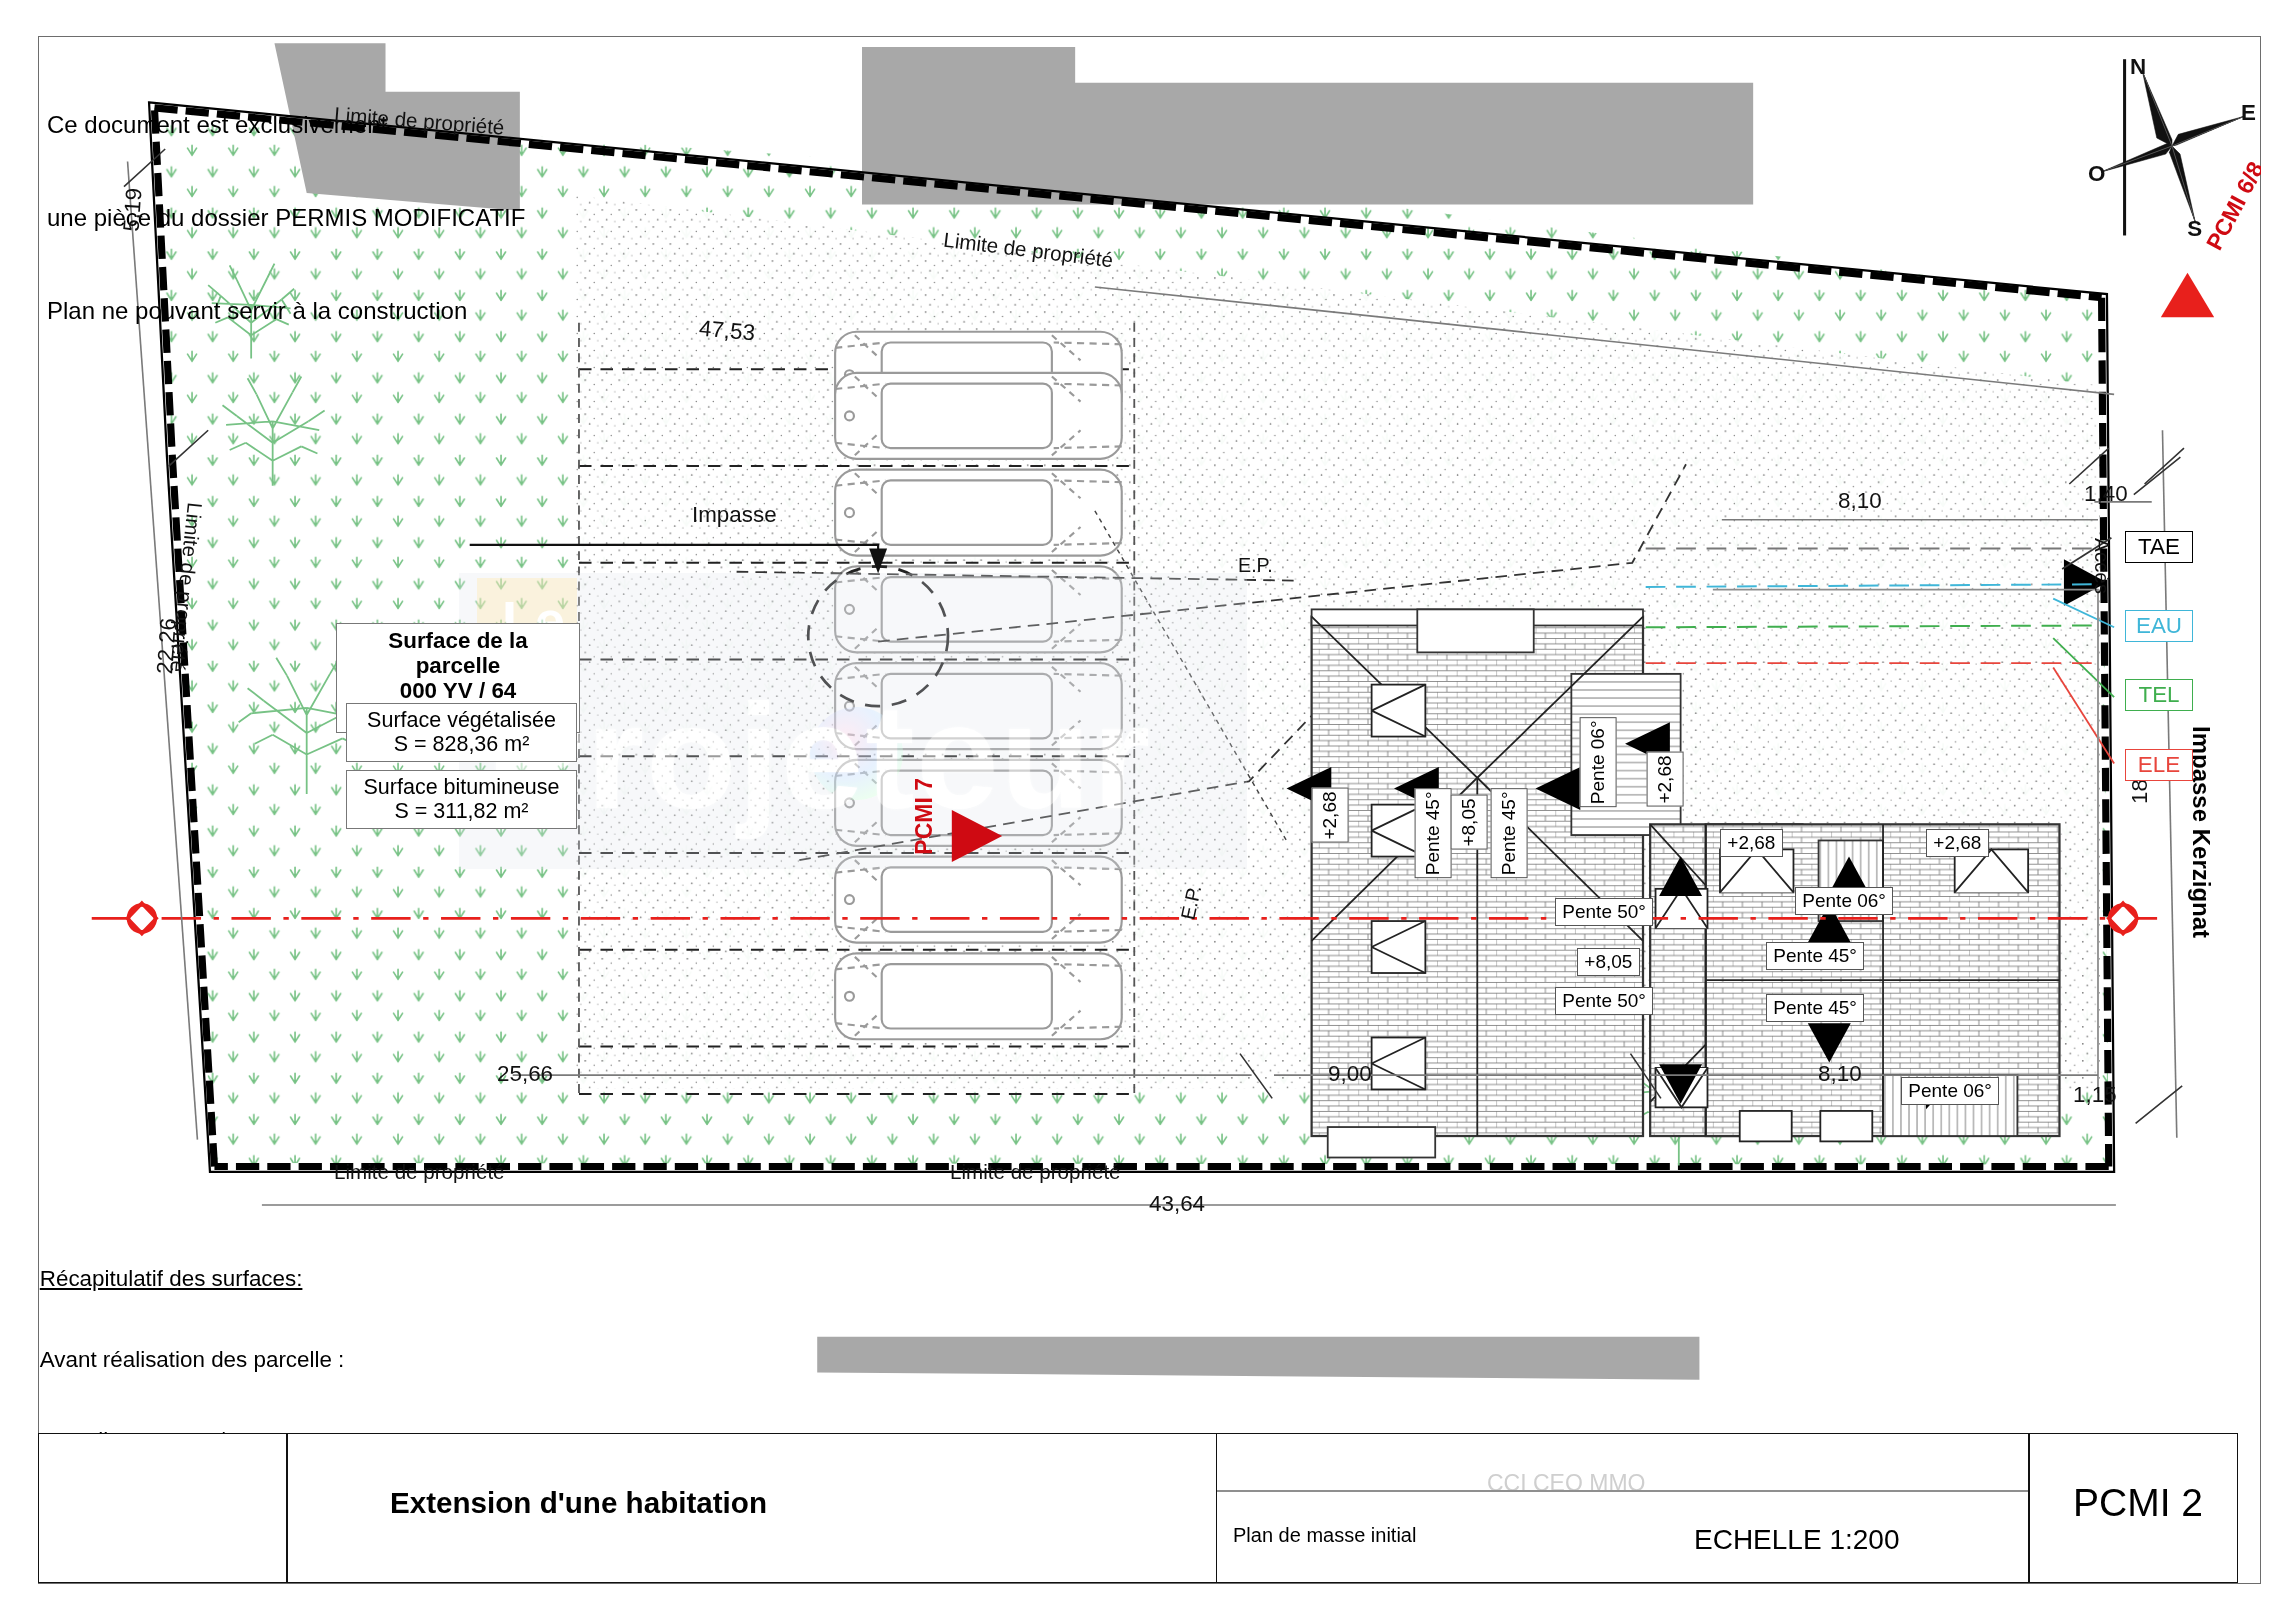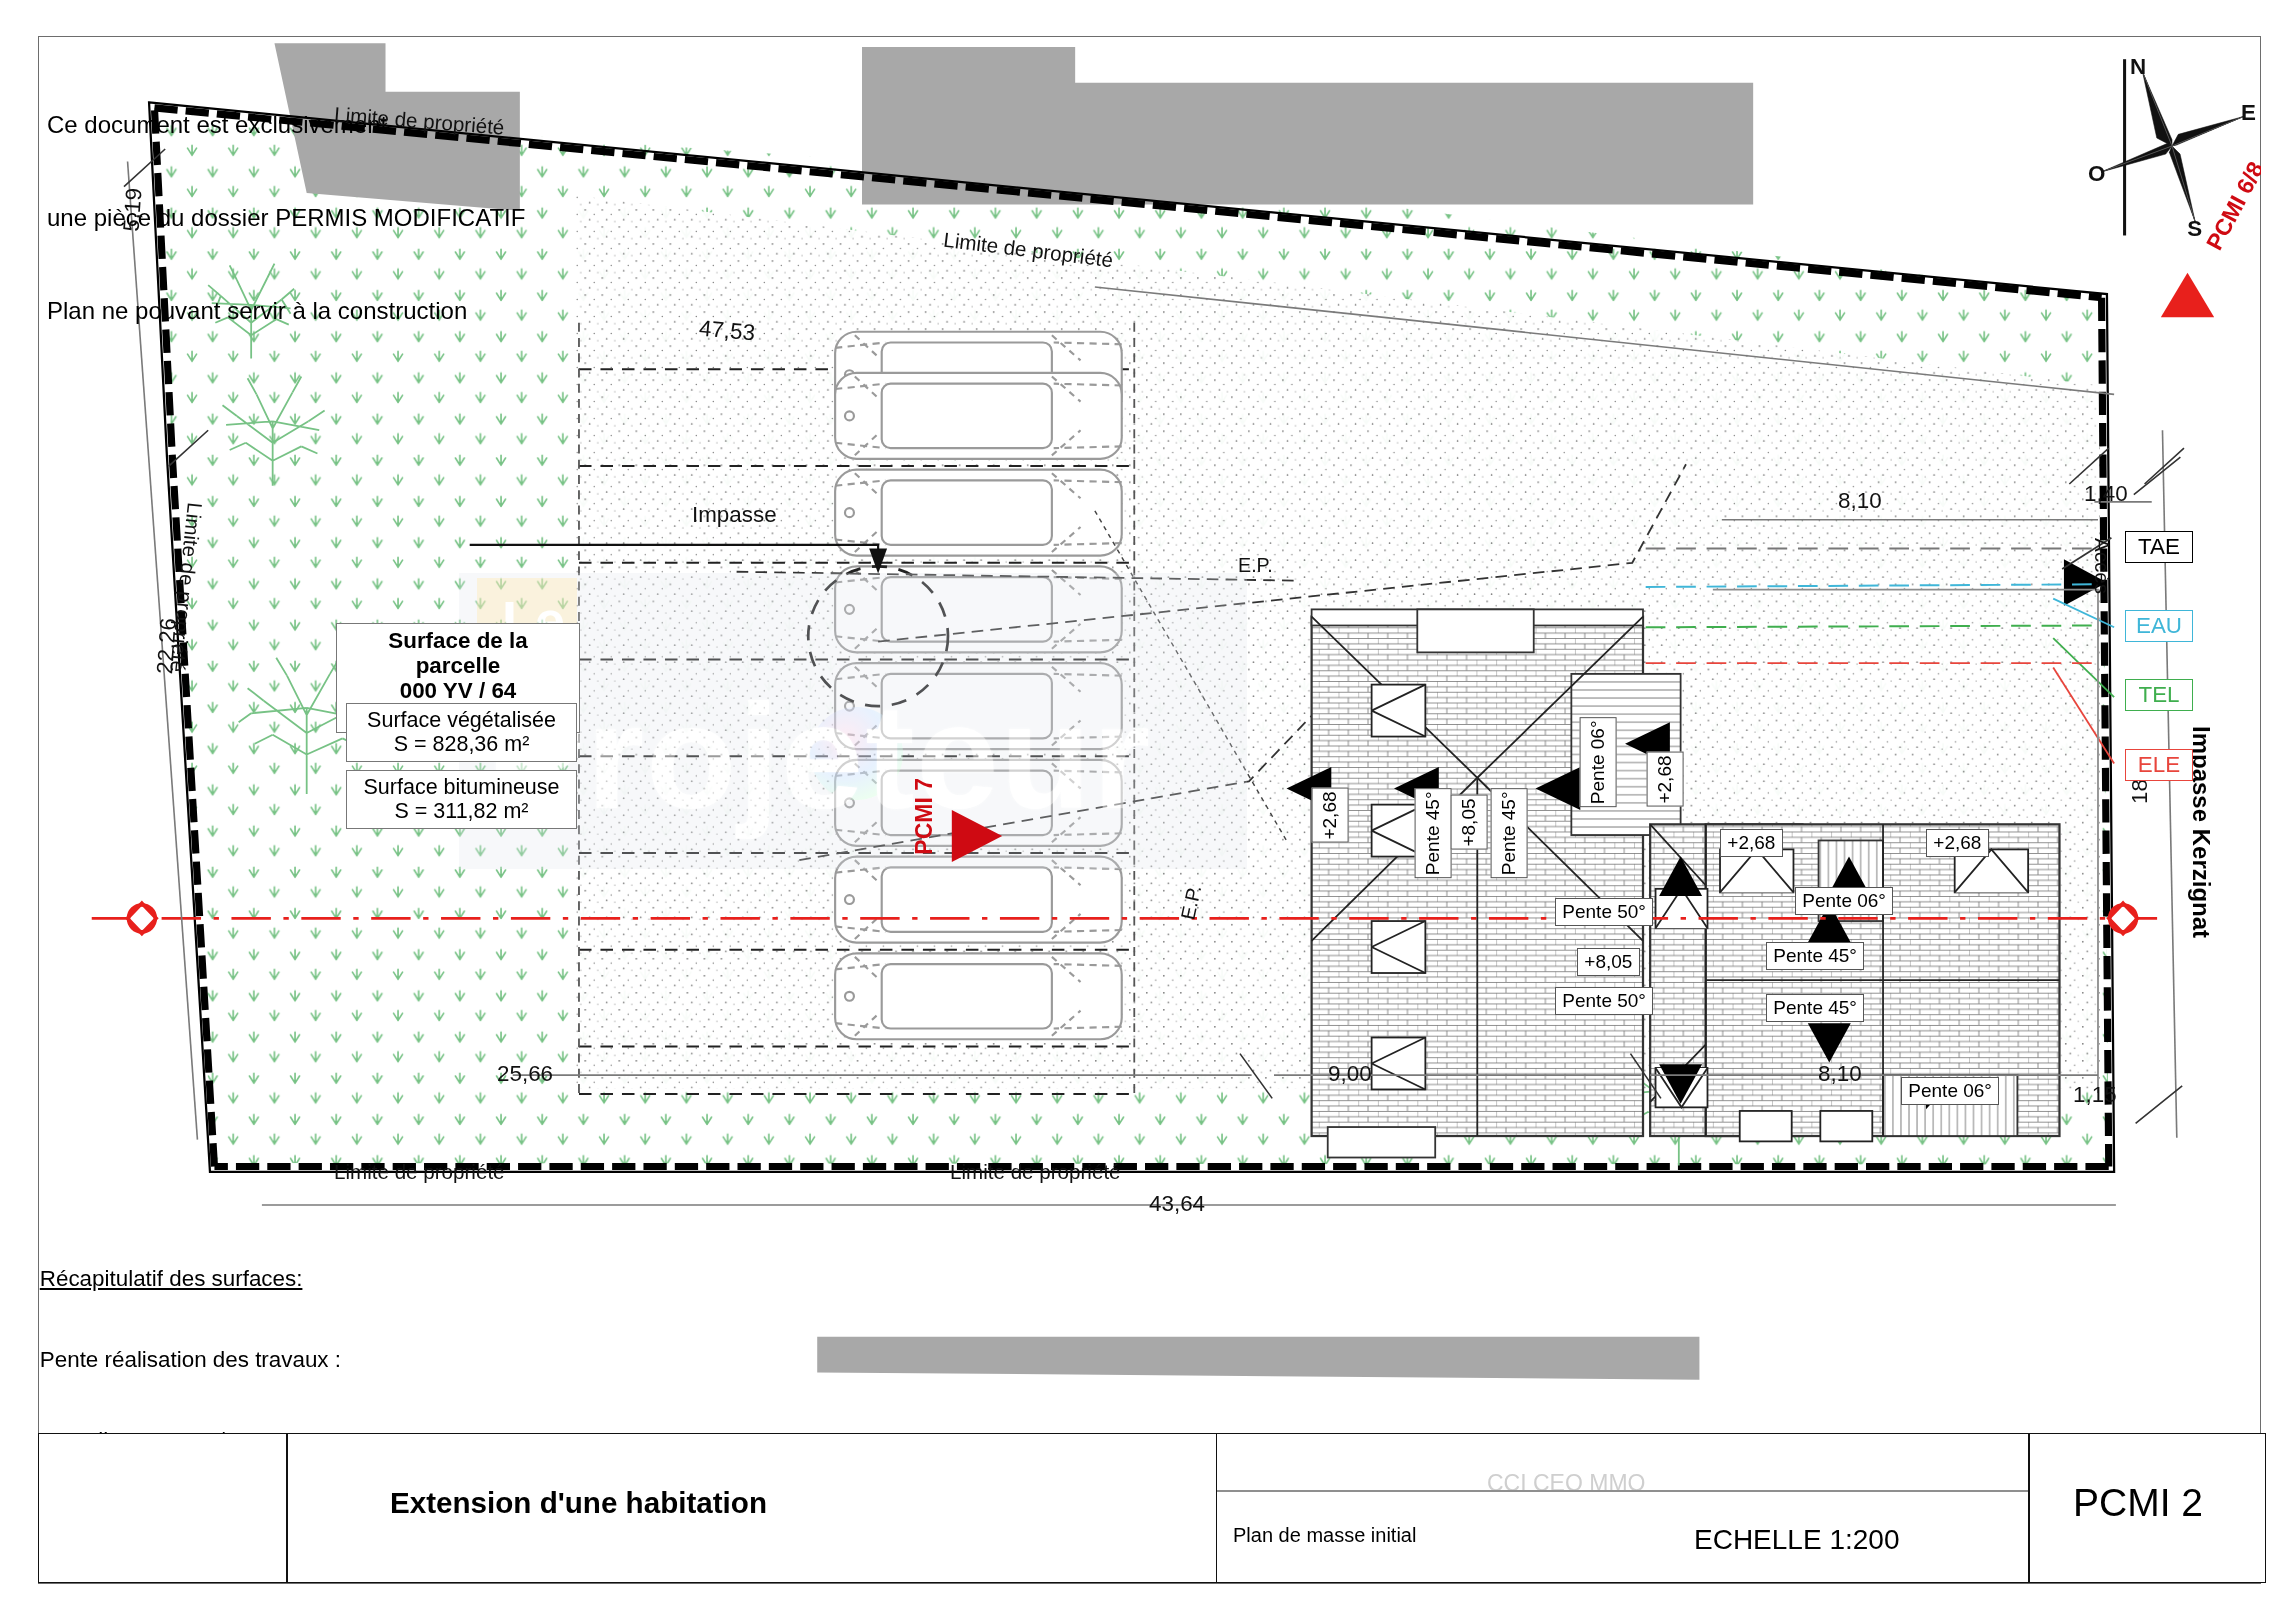--- a/index.html
+++ b/index.html
@@ -394,21 +394,21 @@
     </div>
 
     <div class="txt disclaimer">
       <div>Ce document est exclusivement</div>
       <div>une pièce du dossier PERMIS MODIFICATIF</div>
       <div>Plan ne pouvant servir à la construction</div>
     </div>
 
     <div class="txt recap">
       <div class="u">Récapitulatif des surfaces:</div>
-      <div>Pente réalisation des travaux :</div>
+      <div>Avant réalisation des parcelle :</div>
       <div>Parcelle : 000 YV / 64</div>
       <div>Surface parcelle : 1012 m²</div>
       
       
       
       
     </div>
 
     <div class="callbox b" style="left:298px; top:587px; width:244px;">
       <div class="l1">Surface de la parcelle</div>
@@ -513,18 +513,18 @@
   <div class="tb" style="left:38px; top:1433px; width:249px; height:150px;"></div>
   <div class="tb" style="left:287px; top:1433px; width:930px; height:150px;">
     <div class="tbtext tb-title" style="left:102px; top:52px;">Extension d'une habitation</div>
   </div>
   <div class="tb" style="left:1216px; top:1433px; width:813px; height:150px;">
     <div class="tbtext tb-ghost" style="left:270px; top:36px;">CCI CEO MMO</div>
     <div style="position:absolute; left:0; top:56px; width:100%; height:1.8px; background:#8f8f8f;"></div>
     <div class="tbtext tb-sub" style="left:16px; top:90px;">Plan de masse initial</div>
     <div class="tbtext tb-ech" style="left:477px; top:90px;">ECHELLE 1:200</div>
   </div>
-  <div class="tb" style="left:2029px; top:1433px; width:237px; height:150px;">
+  <div class="tb" style="left:2029px; top:1433px; width:209px; height:150px;">
     <div class="tbtext tb-num" style="left:43px; top:47px;">PCMI 2</div>
   </div>
 
 </div>
 
 
 </body></html>

